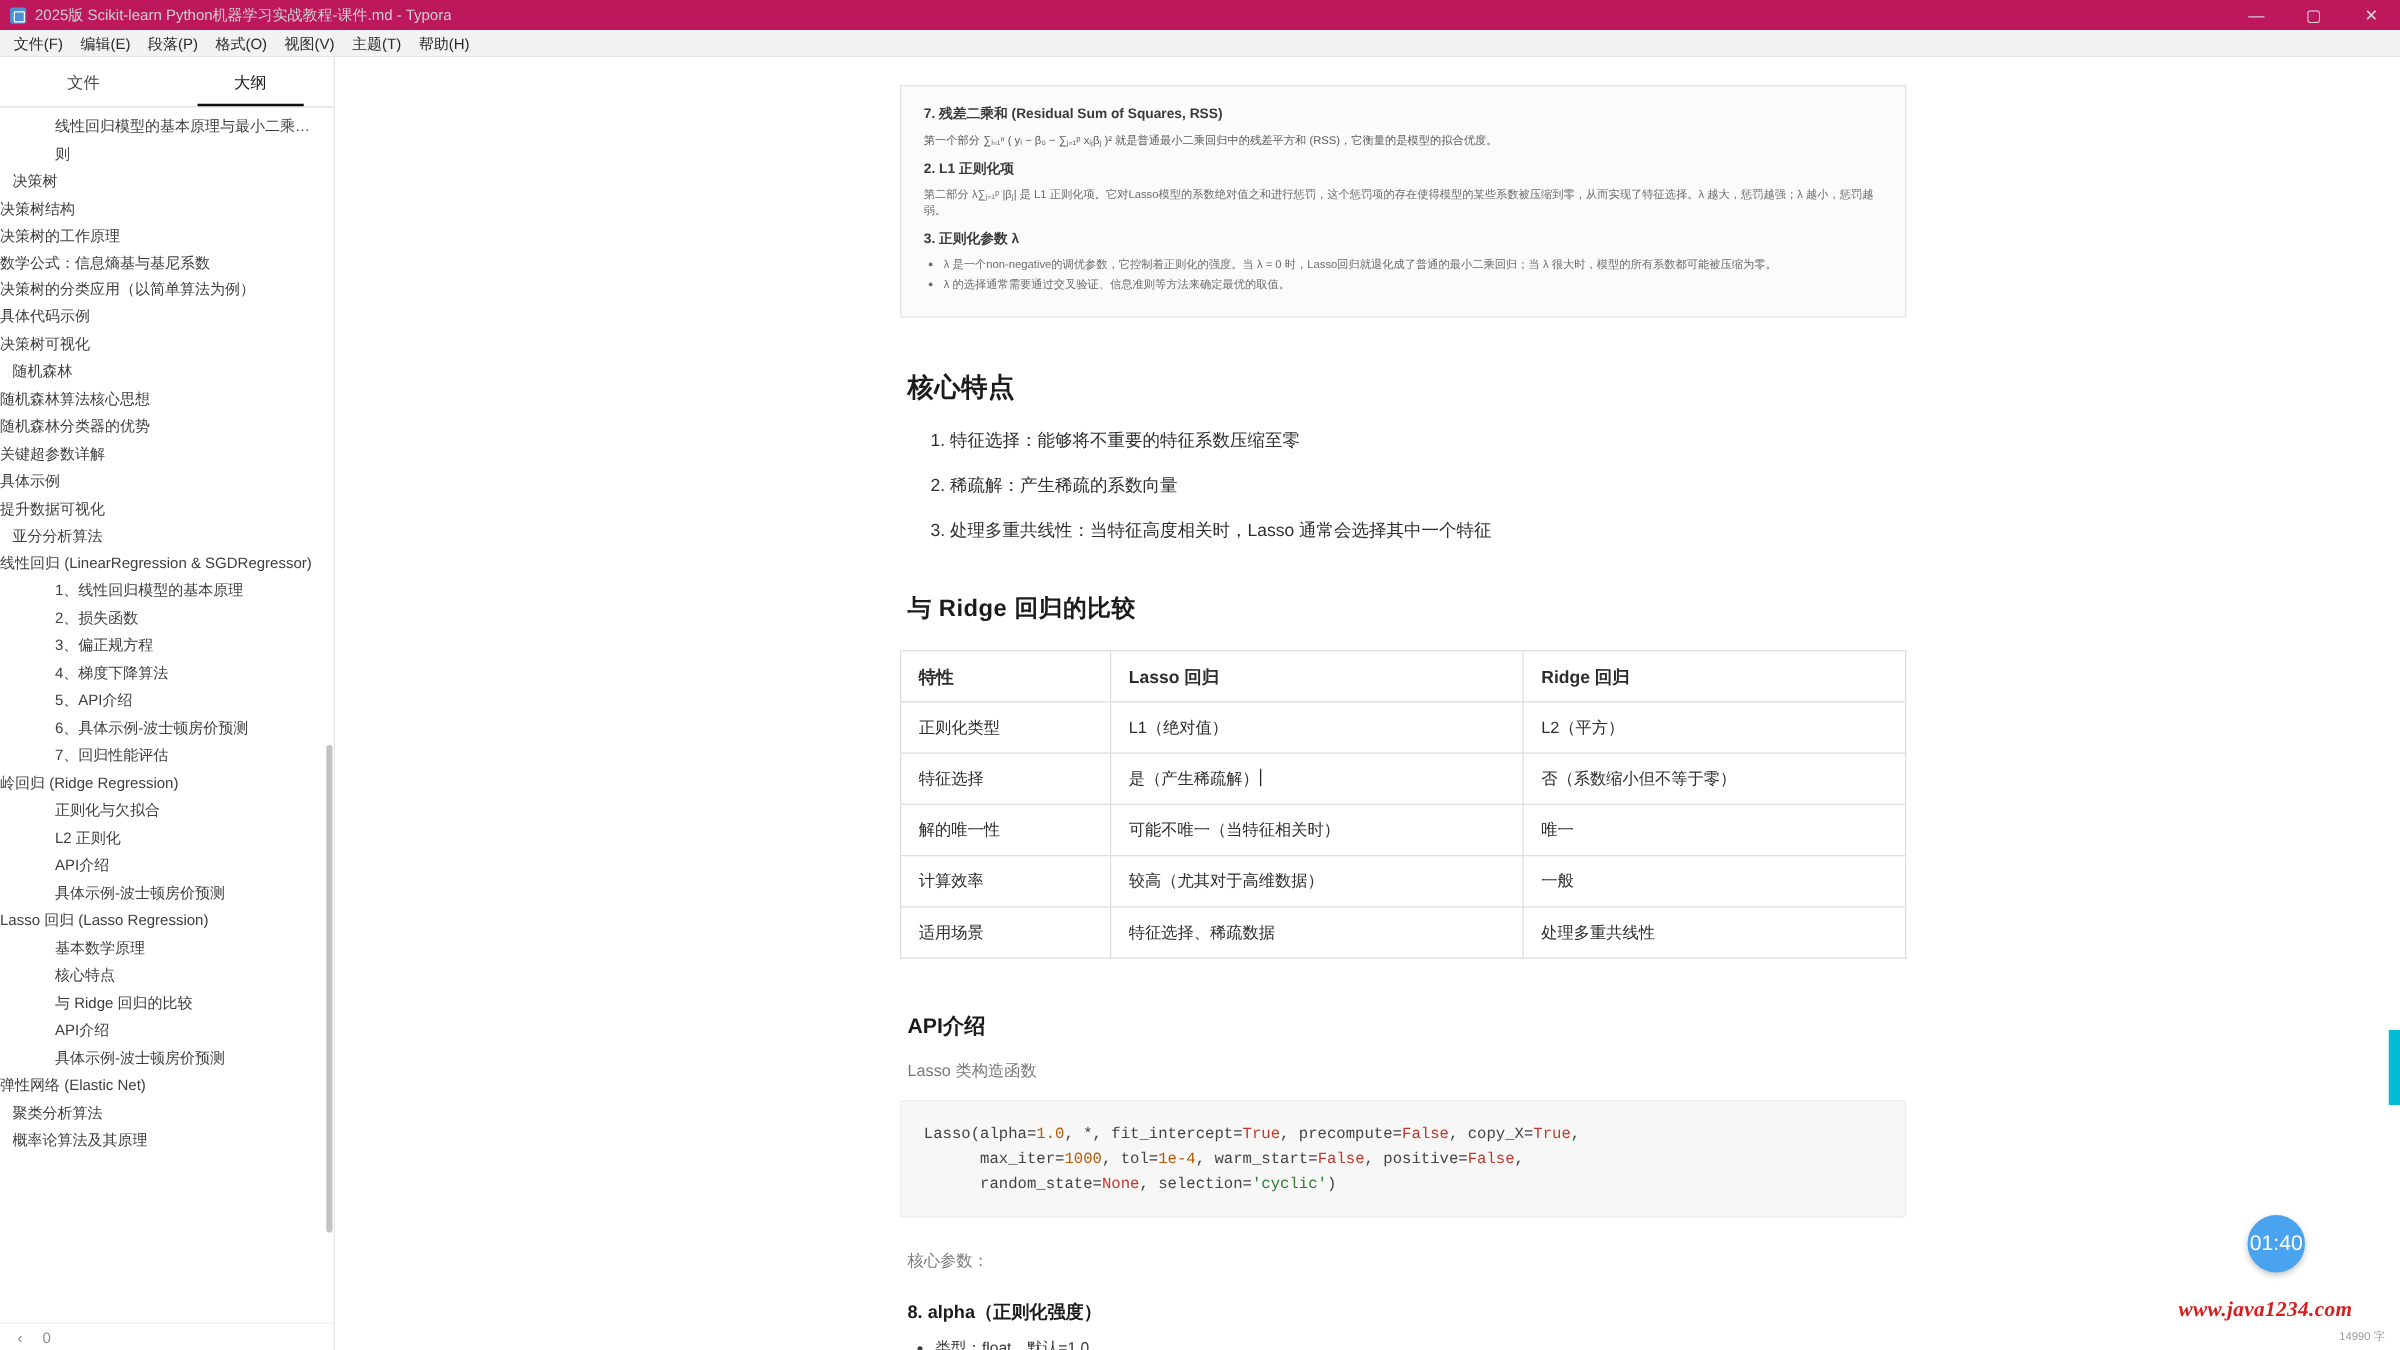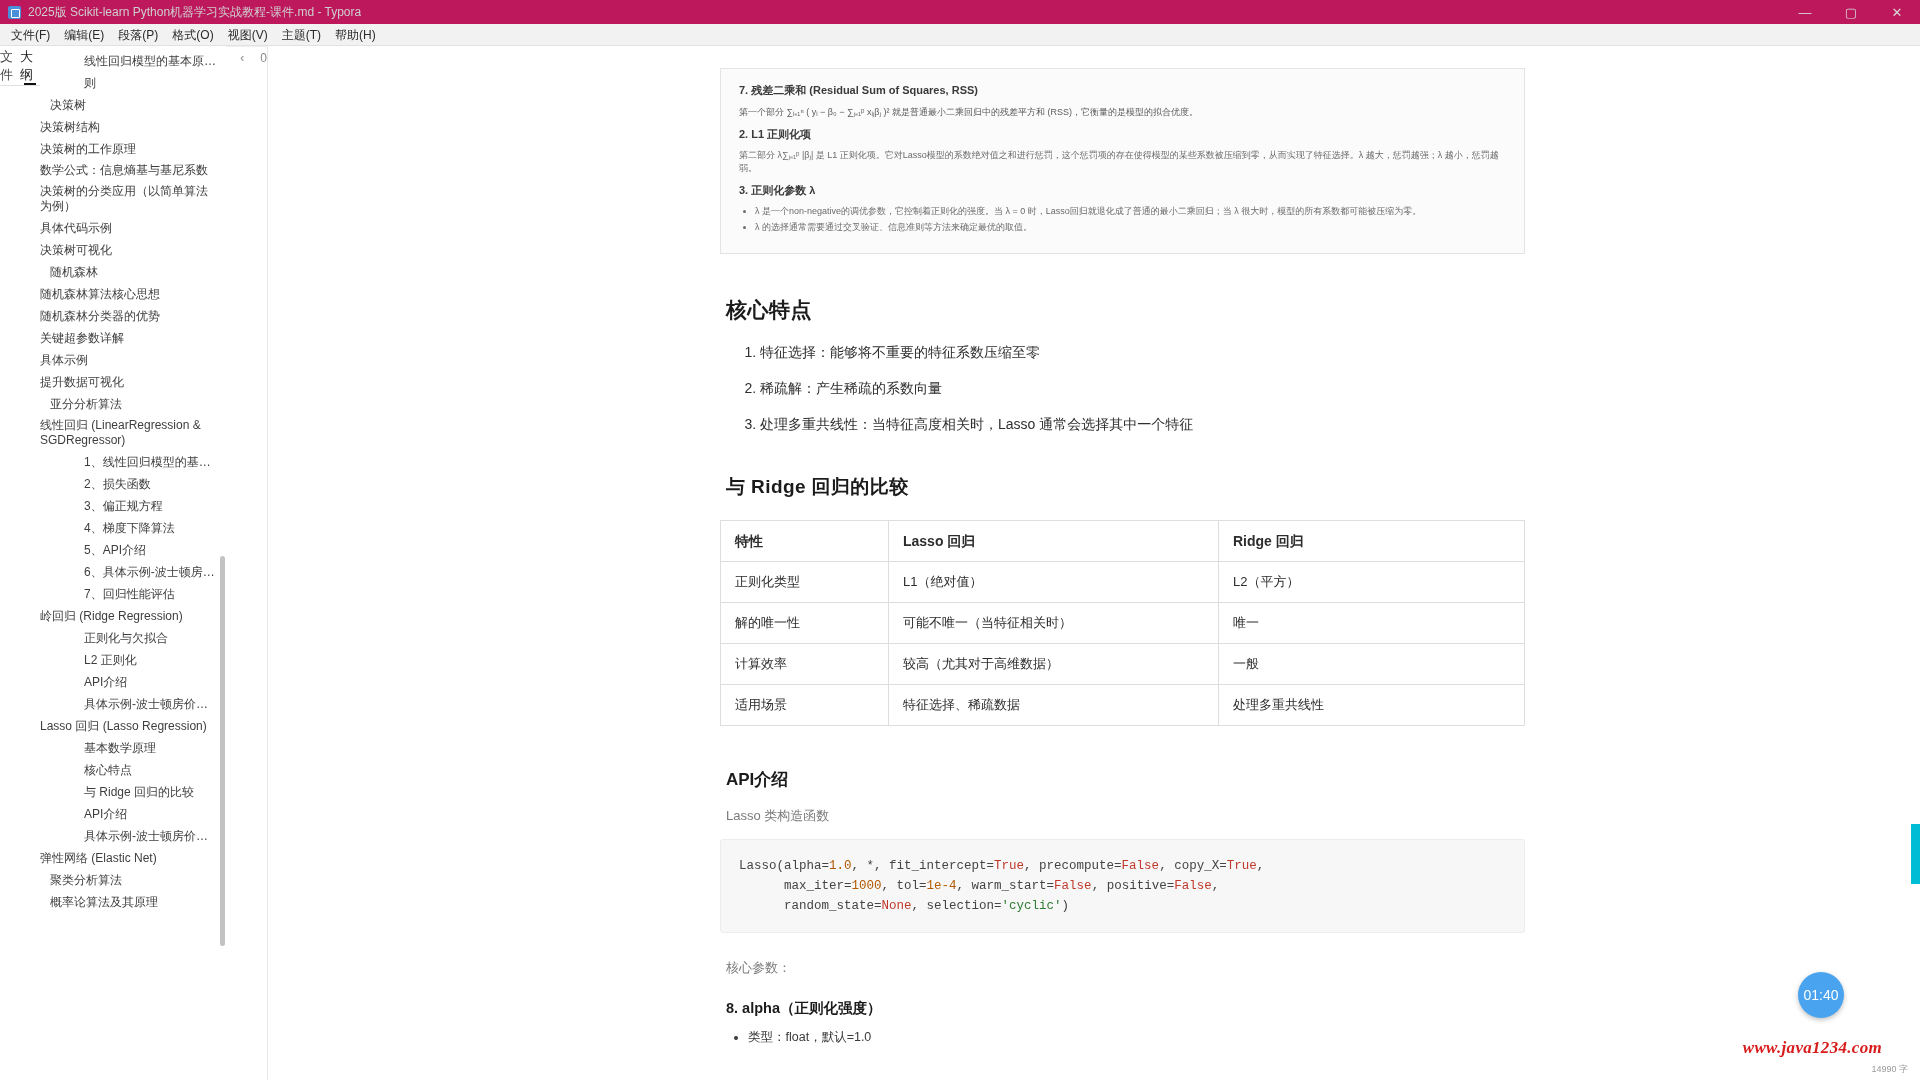--- a/index.html
+++ b/index.html
@@ -84,21 +84,21 @@
     background: #ffffff;
   }
 
   
   .sidebar {
     width: 268px;
     flex: 0 0 268px;
     background: #ffffff;
     border-right: 1px solid #e6e6e6;
     display: flex;
-    flex-direction: row;
+    flex-direction: column;
     position: relative;
   }
   .sidebar-tabs {
     display: flex;
     height: 40px;
     flex: 0 0 40px;
     border-bottom: 1px solid #e0e0e0;
     align-items: stretch;
   }
   .sidebar-tab {
@@ -352,21 +352,21 @@
 
   
   .float-badge {
     position: absolute;
     right: 76px;
     bottom: 62px;
     width: 46px; height: 46px;
     border-radius: 50%;
     background: #4aa3ef;
     color: #fff;
-    font-size: 14px;
+    font-size: 17px;
     display: flex;
     align-items: center;
     justify-content: center;
     box-shadow: 0 2px 5px rgba(0,0,0,.25);
   }
   .watermark {
     position: absolute;
     right: 38px;
     bottom: 22px;
     color: #d81b1b;
@@ -499,20 +499,25 @@
               <th>Ridge 回归</th>
             </tr>
           </thead>
           <tbody>
             <tr>
               <td>正则化类型</td>
               <td>L1（绝对值）</td>
               <td>L2（平方）</td>
             </tr>
             <tr>
+              <td>特征选择</td>
+              <td><span>是（产生稀疏解）</span><span class="caret"></span></td>
+              <td>否（系数缩小但不等于零）</td>
+            </tr>
+            <tr>
               <td>解的唯一性</td>
               <td>可能不唯一（当特征相关时）</td>
               <td>唯一</td>
             </tr>
             <tr>
               <td>计算效率</td>
               <td>较高（尤其对于高维数据）</td>
               <td>一般</td>
             </tr>
             <tr>

